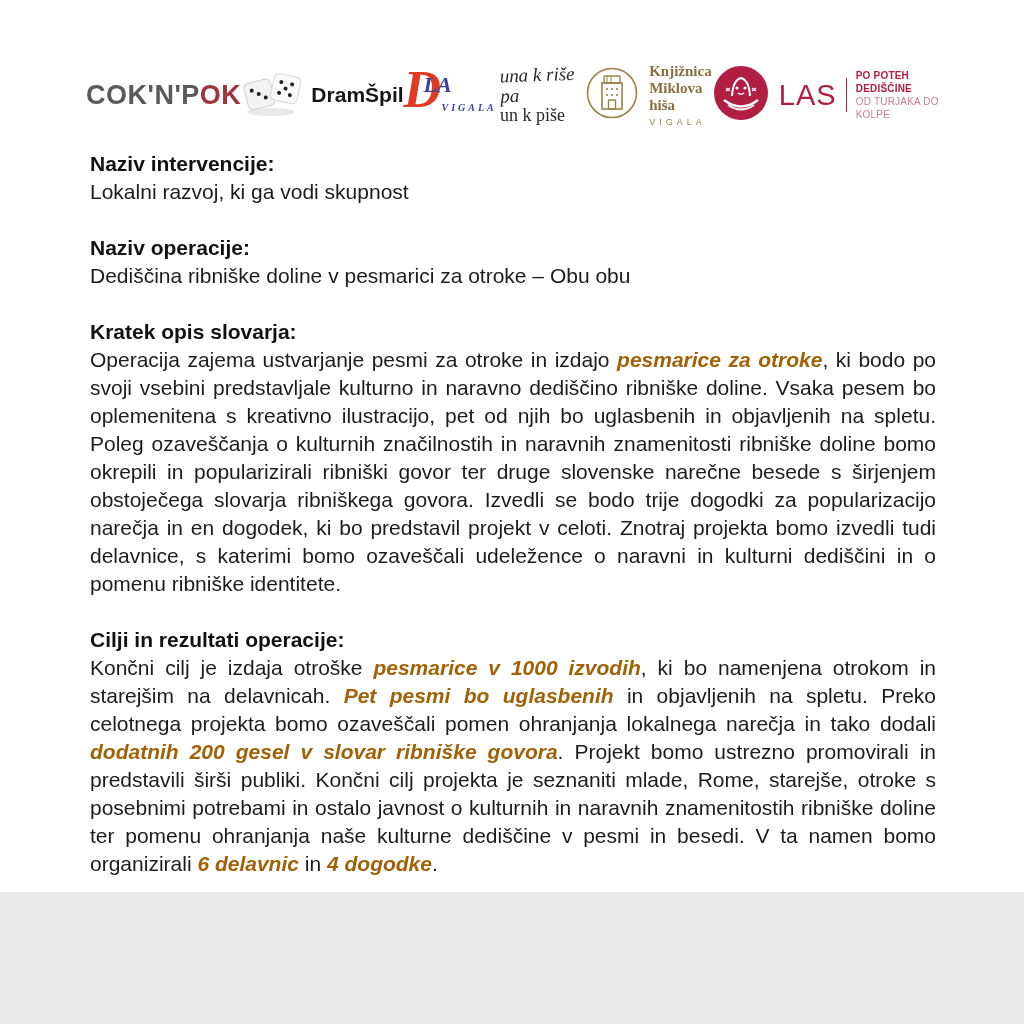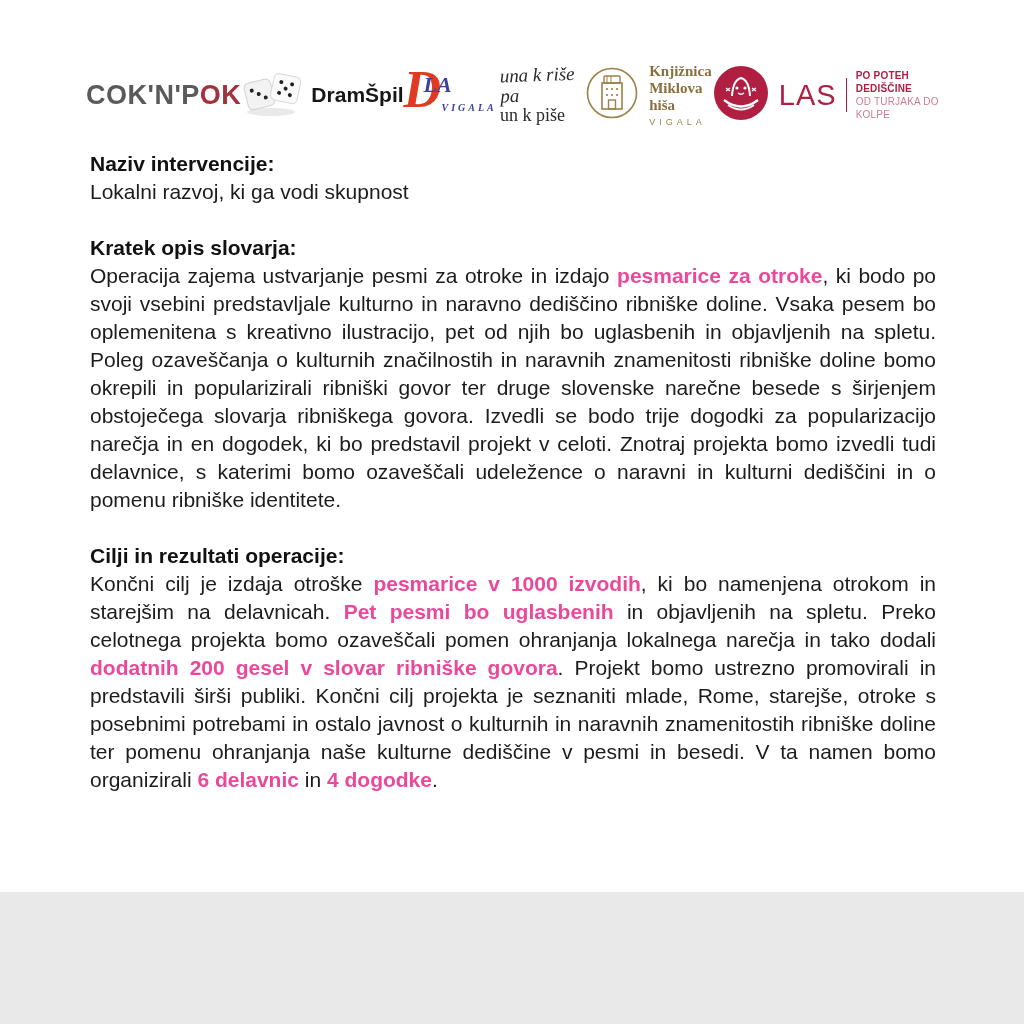--- a/index.html
+++ b/index.html
@@ -40,21 +40,21 @@
   .las .las-word{font-size:29px;letter-spacing:1px;color:#b01e41;font-weight:400;}
   .las .div{width:1.5px;height:34px;background:#b01e41;}
   .las .txt{display:flex;flex-direction:column;justify-content:center;}
   .las .t1{font-size:10px;font-weight:700;color:#b01e41;line-height:13px;letter-spacing:.2px;}
   .las .t2{font-size:10px;color:#cb7d92;line-height:13px;letter-spacing:.2px;}
   
   .content{position:absolute;top:150px;left:90px;width:846px;font-size:21px;line-height:28px;color:#1c1c1e;}
   .content section{margin:0 0 28px 0;}
   .content h2{font-size:21px;line-height:28px;font-weight:800;margin:0;color:#111;}
   .content p{margin:0;text-align:justify;}
-  .content p b{font-weight:800;color:#ec4899;}
+  .content p b{font-weight:800;color:#a16207;font-style:italic;}
   
   .footer{position:absolute;left:0;right:2px;top:896px;display:flex;align-items:center;justify-content:center;gap:54px;}
   .eu{display:flex;align-items:center;gap:18px;}
   .eu .txt{font-size:25px;line-height:31px;font-weight:700;color:#2b3f93;}
   .skp{display:flex;gap:12px;flex-direction:column;}
   .skp .txt{font-size:21px;line-height:24px;color:#58595b;letter-spacing:.5px;}
 </style>
 </head>
 <body>
 
@@ -144,20 +144,24 @@
         <div class="t1">PO POTEH DEDIŠČINE</div>
         <div class="t2">OD TURJAKA DO KOLPE</div>
       </div>
     </div>
   </div>
 
   <div class="content">
     <section>
       <h2>Naziv intervencije:</h2>
       <p><span>Lokalni razvoj, ki ga vodi skupnost</span></p>
+    </section>
+    <section>
+      <h2>Naziv operacije:</h2>
+      <p><span>Dediščina ribniške doline v pesmarici za otroke – Obu obu</span></p>
     </section>
     <section>
       <h2>Kratek opis slovarja:</h2>
       <p><span>Operacija zajema ustvarjanje pesmi za otroke in izdajo </span><b>pesmarice za otroke</b><span>, ki bodo po svoji vsebini predstavljale kulturno in naravno dediščino ribniške doline. Vsaka pesem bo oplemenitena s kreativno ilustracijo, pet od njih bo uglasbenih in objavljenih na spletu. Poleg ozaveščanja o kulturnih značilnostih in naravnih znamenitosti ribniške doline bomo okrepili in popularizirali ribniški govor ter druge slovenske narečne besede s širjenjem obstoječega slovarja ribniškega govora. Izvedli se bodo trije dogodki za popularizacijo narečja in en dogodek, ki bo predstavil projekt v celoti. Znotraj projekta bomo izvedli tudi delavnice, s katerimi bomo ozaveščali udeležence o naravni in kulturni dediščini in o pomenu ribniške identitete.</span></p>
     </section>
     <section>
       <h2>Cilji in rezultati operacije:</h2>
       <p><span>Končni cilj je izdaja otroške </span><b>pesmarice v 1000 izvodih</b><span>, ki bo namenjena otrokom in starejšim na delavnicah. </span><b>Pet pesmi bo uglasbenih</b><span> in objavljenih na spletu. Preko celotnega projekta bomo ozaveščali pomen ohranjanja lokalnega narečja in tako dodali </span><b>dodatnih 200 gesel v slovar ribniške govora</b><span>. Projekt bomo ustrezno promovirali in predstavili širši publiki. Končni cilj projekta je seznaniti mlade, Rome, starejše, otroke s posebnimi potrebami in ostalo javnost o kulturnih in naravnih znamenitostih ribniške doline ter pomenu ohranjanja naše kulturne dediščine v pesmi in besedi. V ta namen bomo organizirali </span><b>6 delavnic</b><span> in </span><b>4 dogodke</b><span>.</span></p>
     </section>
   </div>

